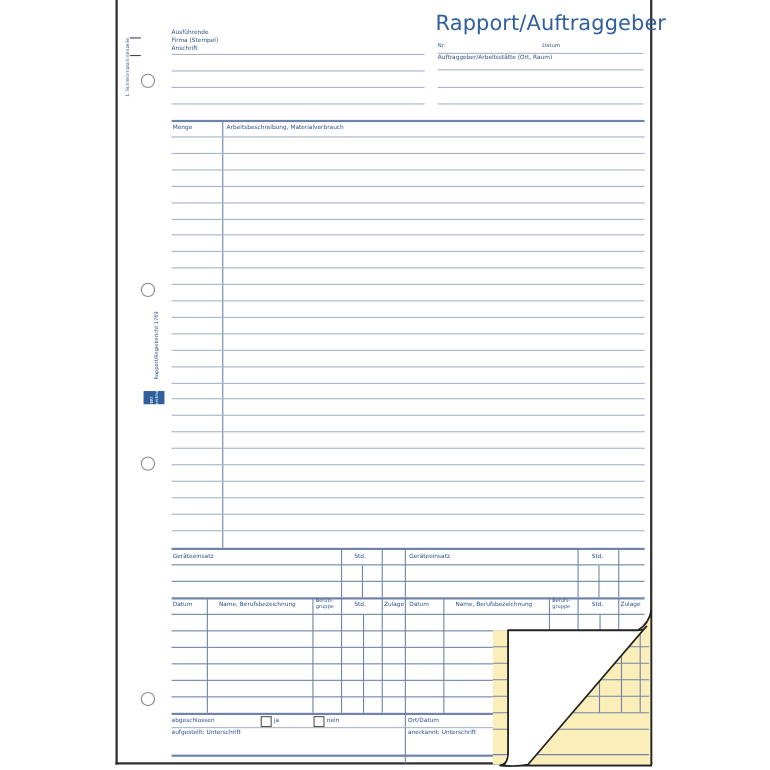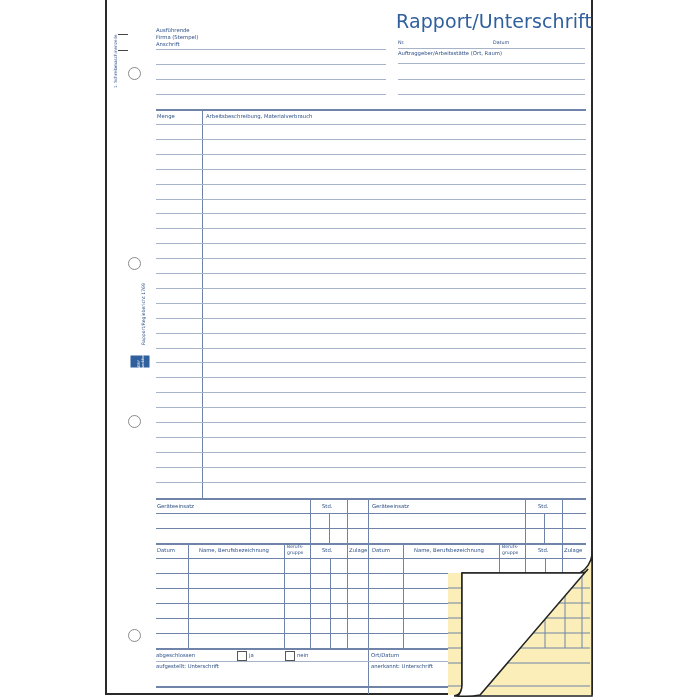--- a/index.html
+++ b/index.html
@@ -35,21 +35,21 @@
 <div class="hole" style="left:128px;top:629px;"></div>
 
 <div class="lbl" style="left:156px;top:28px;">Ausführende</div>
 <div class="lbl" style="left:156px;top:35px;">Firma (Stempel)</div>
 <div class="lbl" style="left:156px;top:42px;">Anschrift</div>
 <div class="hl" style="left:156px;top:49px;width:230px;"></div>
 <div class="hl" style="left:156px;top:64px;width:230px;"></div>
 <div class="hl" style="left:156px;top:79px;width:230px;"></div>
 <div class="hl" style="left:156px;top:94px;width:230px;"></div>
 
-<div class="title">Rapport/Unterschrift</div>
+<div class="title">Rapport/Auftraggeber</div>
 <div class="lbl" style="left:398px;top:41px;font-size:4.8px;">Nr.</div>
 <div class="lbl" style="left:493px;top:41px;font-size:4.8px;">Datum</div>
 <div class="hl" style="left:398px;top:48px;width:187px;"></div>
 <div class="lbl" style="left:398px;top:51px;">Auftraggeber/Arbeitsstätte (Ort, Raum)</div>
 <div class="hl" style="left:398px;top:63px;width:187px;"></div>
 <div class="hl" style="left:398px;top:79px;width:187px;"></div>
 <div class="hl" style="left:398px;top:94px;width:187px;"></div>
 
 <div class="hl thick" style="left:156px;top:109px;width:430px;"></div>
 <div class="lbl" style="left:157px;top:114px;">Menge</div>

